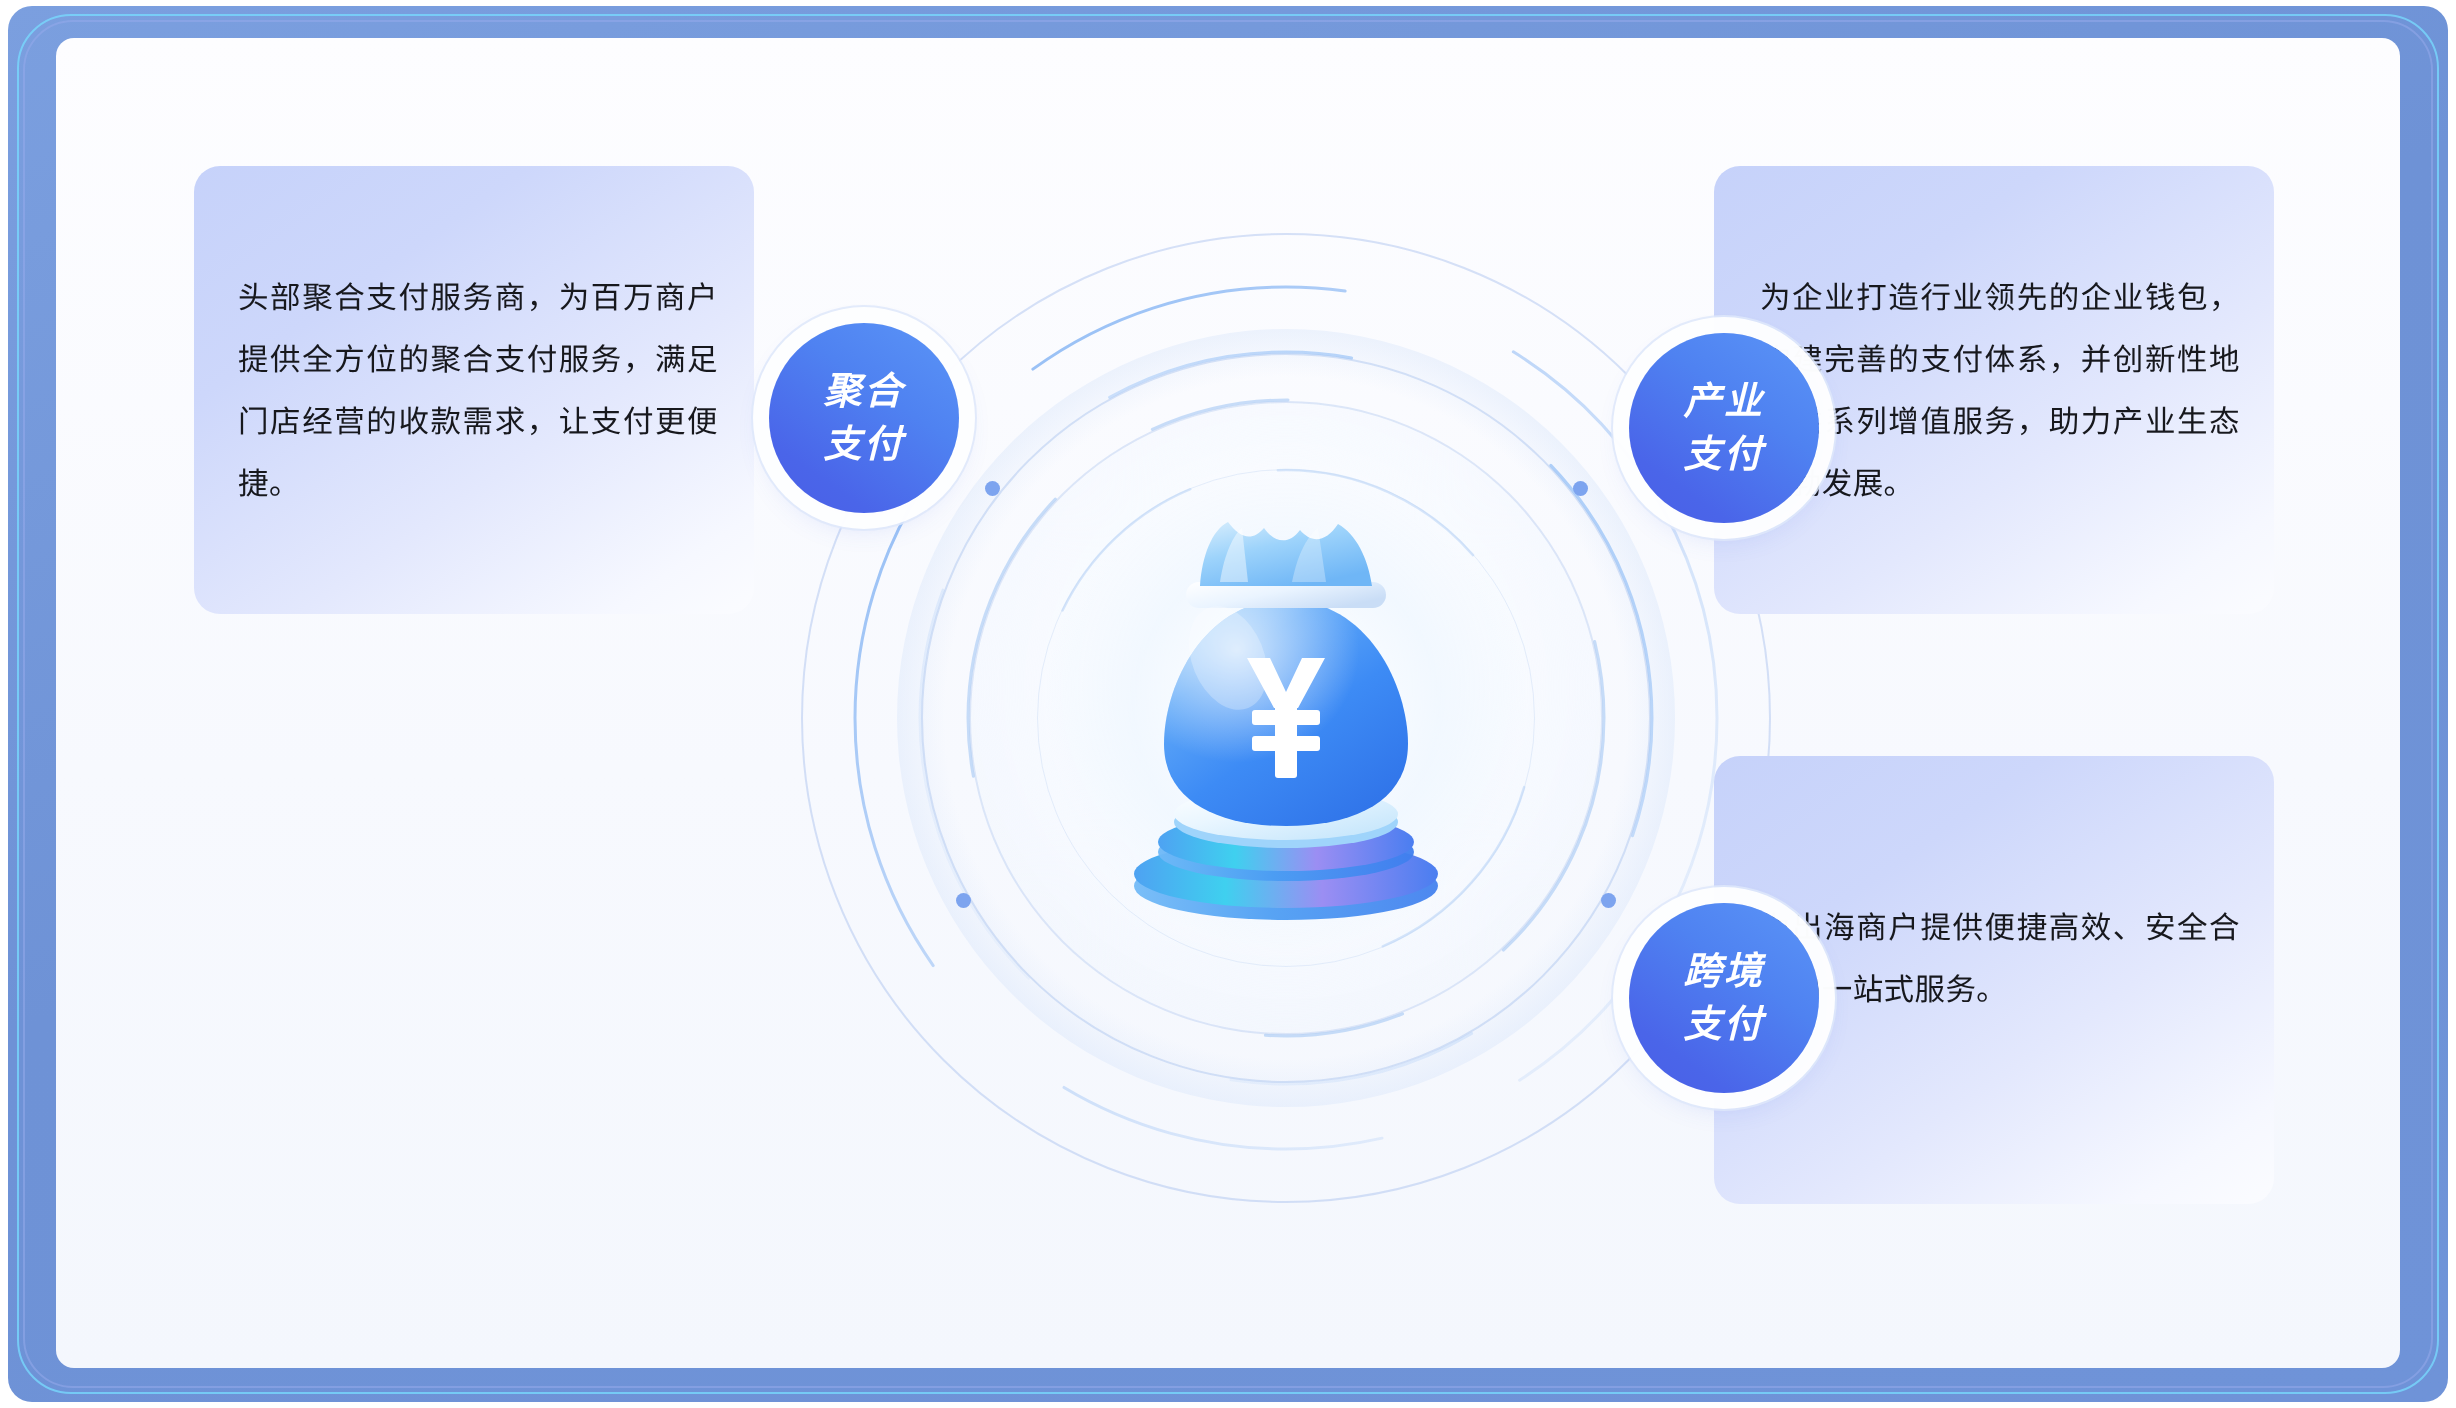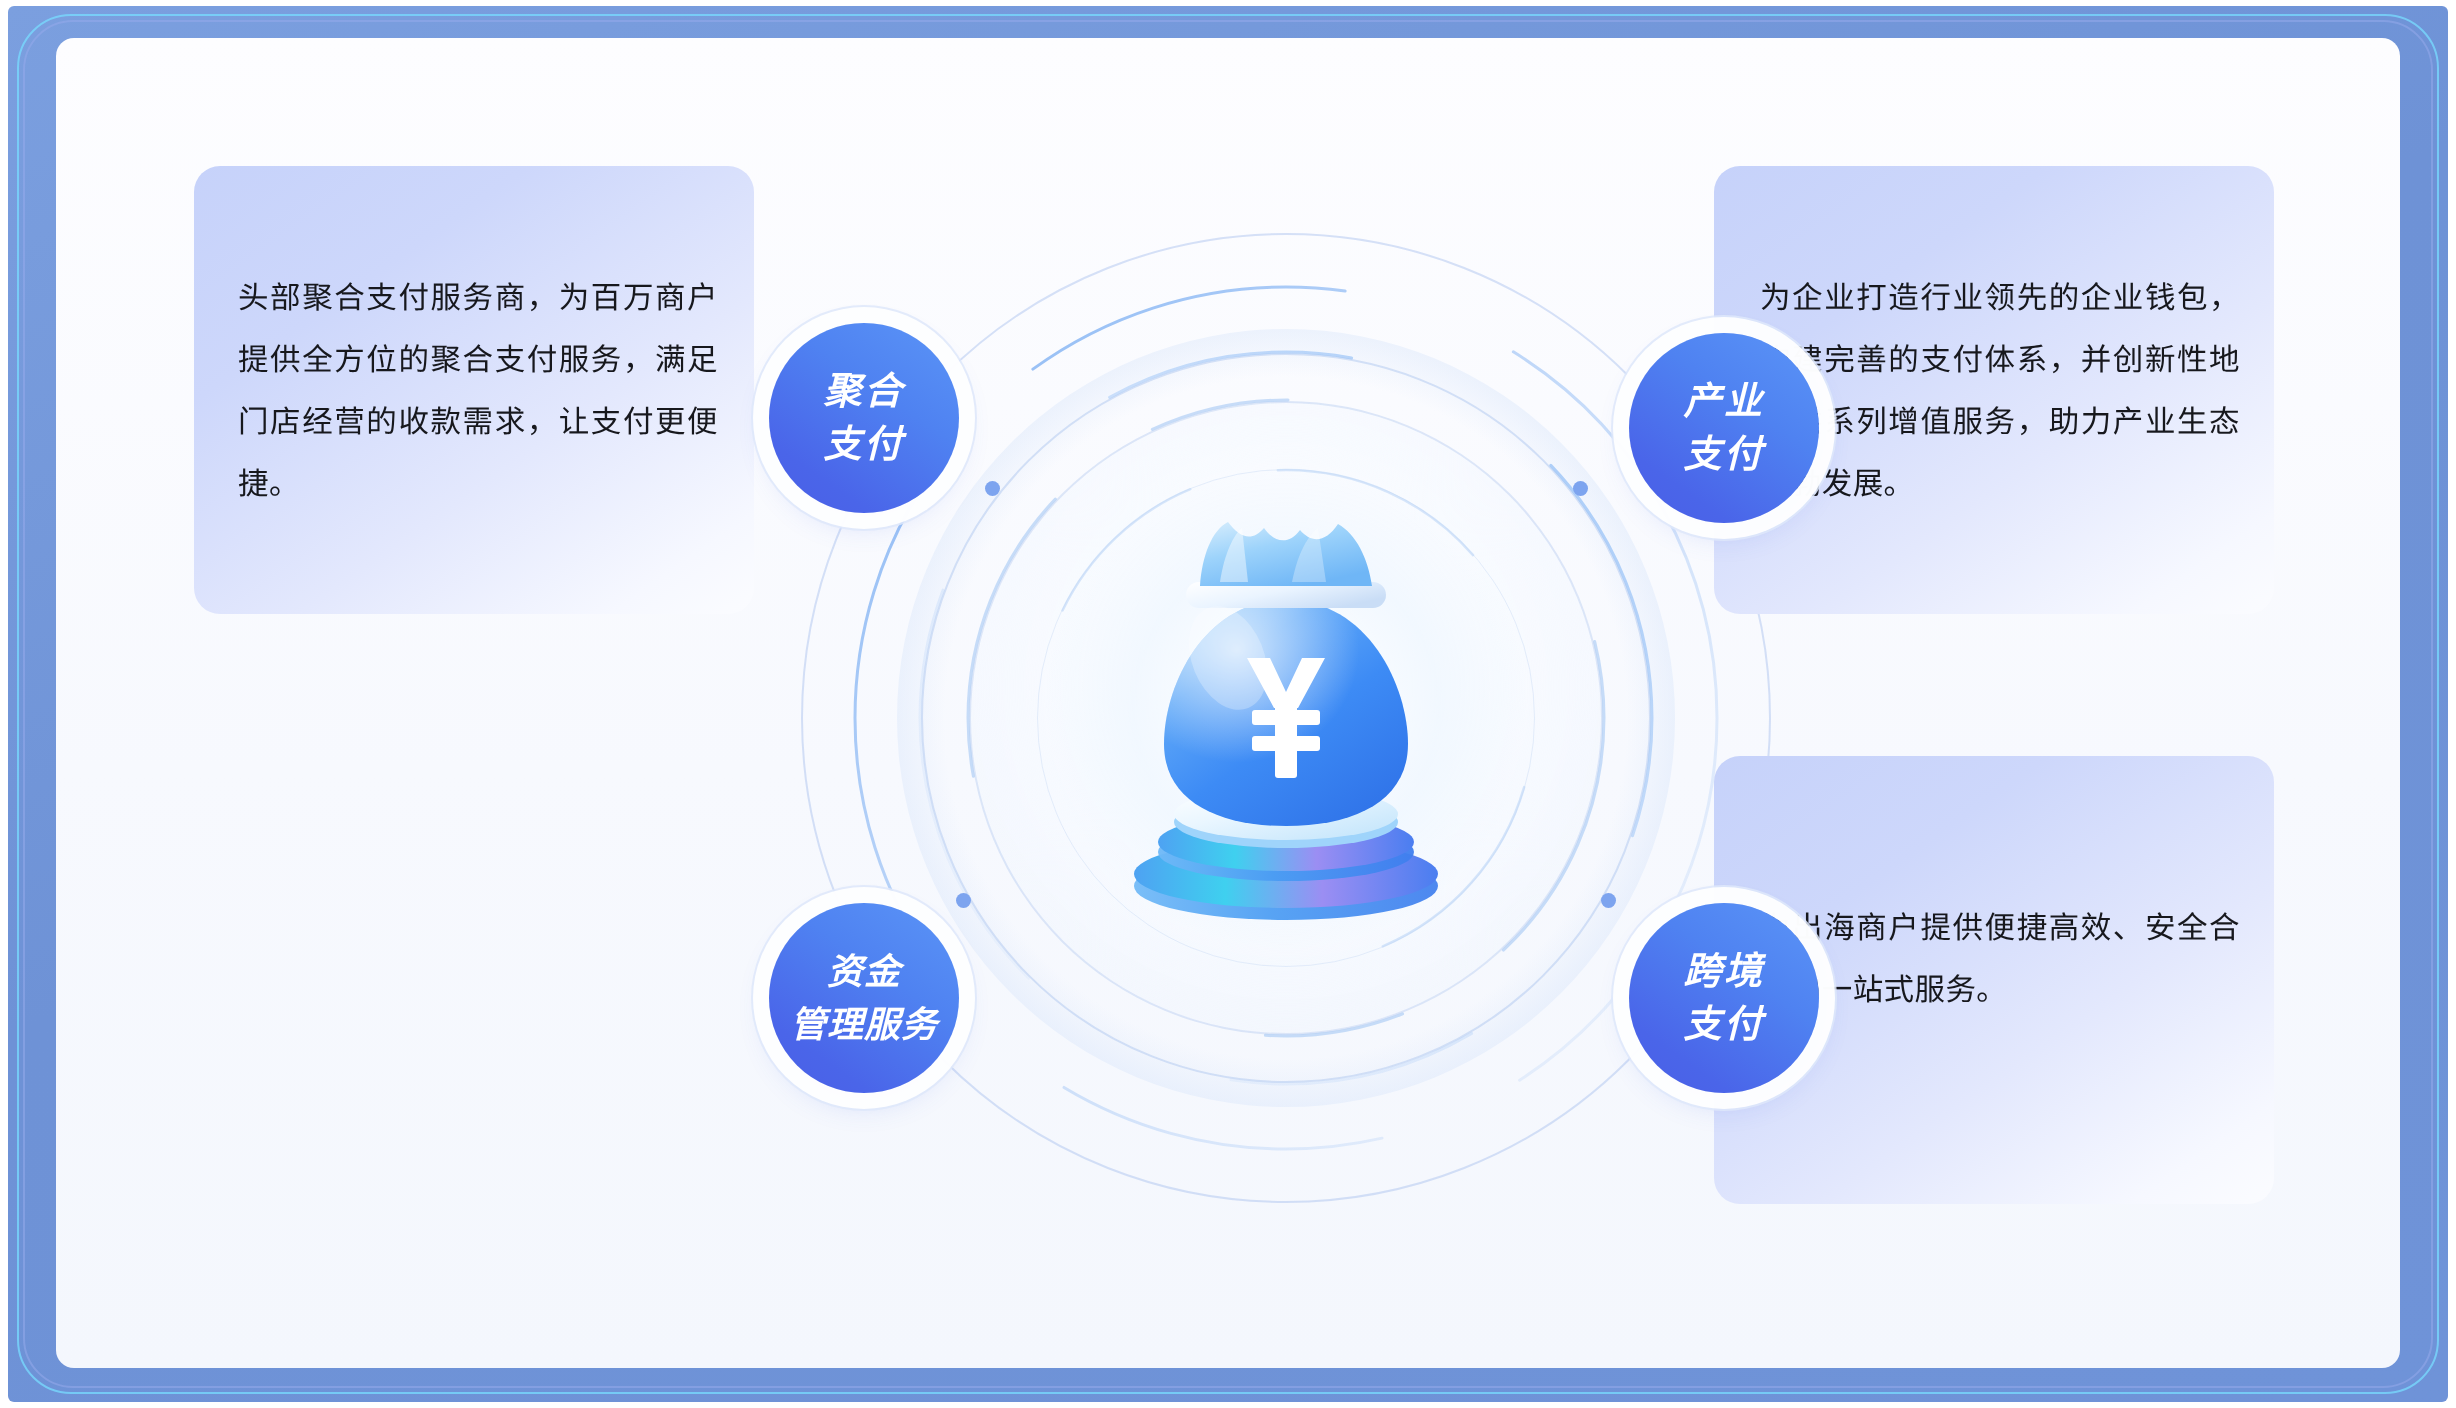--- a/index.html
+++ b/index.html
@@ -15,21 +15,21 @@
     overflow: hidden;
   }
 
   
   .frame {
     position: absolute;
     left: 8px;
     top: 6px;
     width: 2440px;
     height: 1396px;
-    border-radius: 6px;
+    border-radius: 24px;
     background: linear-gradient(160deg, #7b9fdf 0%, #6e92d6 45%, #6f93d8 100%);
     box-sizing: border-box;
     padding: 14px;
   }
   .frame-inner-glow {
     position: absolute;
     left: 9px;
     top: 8px;
     right: 9px;
     bottom: 8px;
@@ -333,23 +333,19 @@
     </div>
 
     <div class="badge b1">
       <span class="badge-line">聚合</span>
       <span class="badge-line">支付</span>
     </div>
     <div class="badge b2">
       <span class="badge-line">产业</span>
       <span class="badge-line">支付</span>
     </div>
-    <div class="badge b3">
-      <span class="badge-line">资金</span>
-      <span class="badge-line">管理服务</span>
-    </div>
     <div class="badge b4">
       <span class="badge-line">跨境</span>
       <span class="badge-line">支付</span>
     </div>
 
   </div>
 </div>
 
 </body></html>

